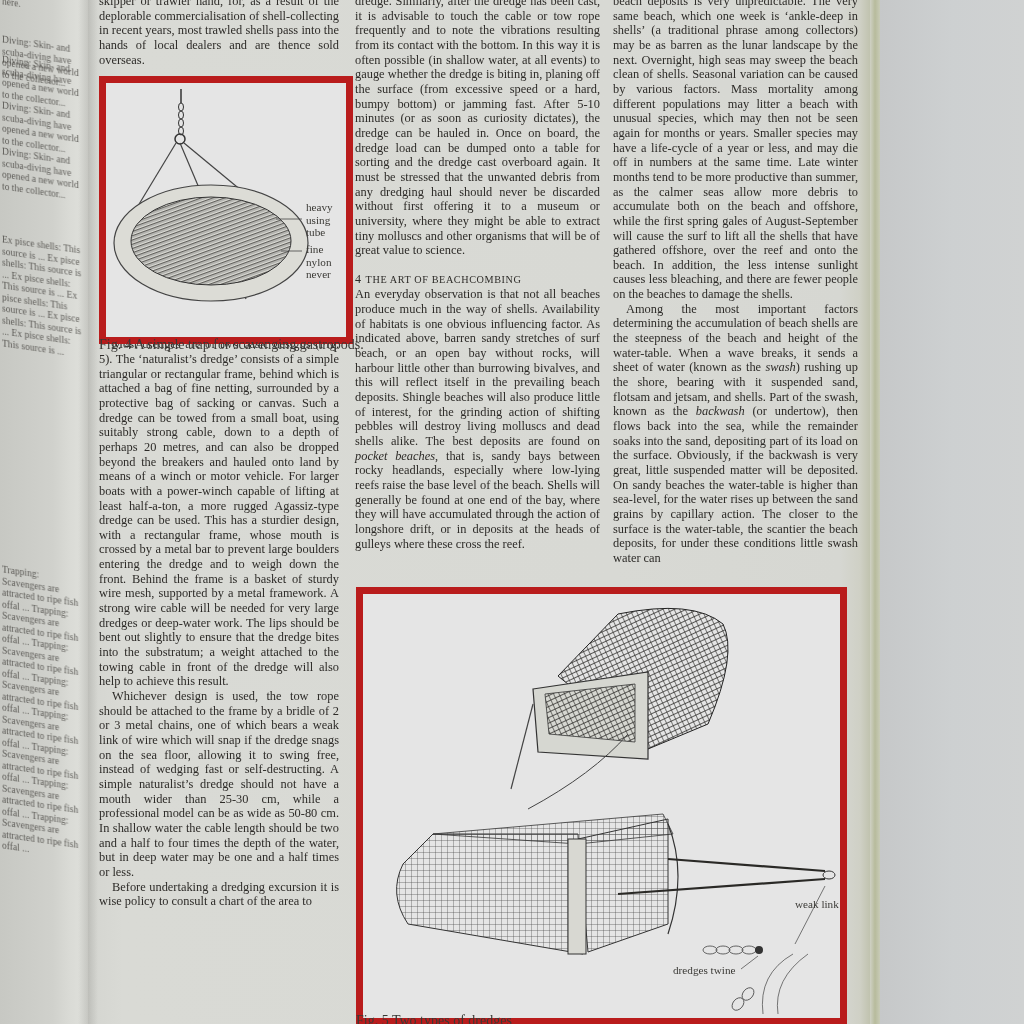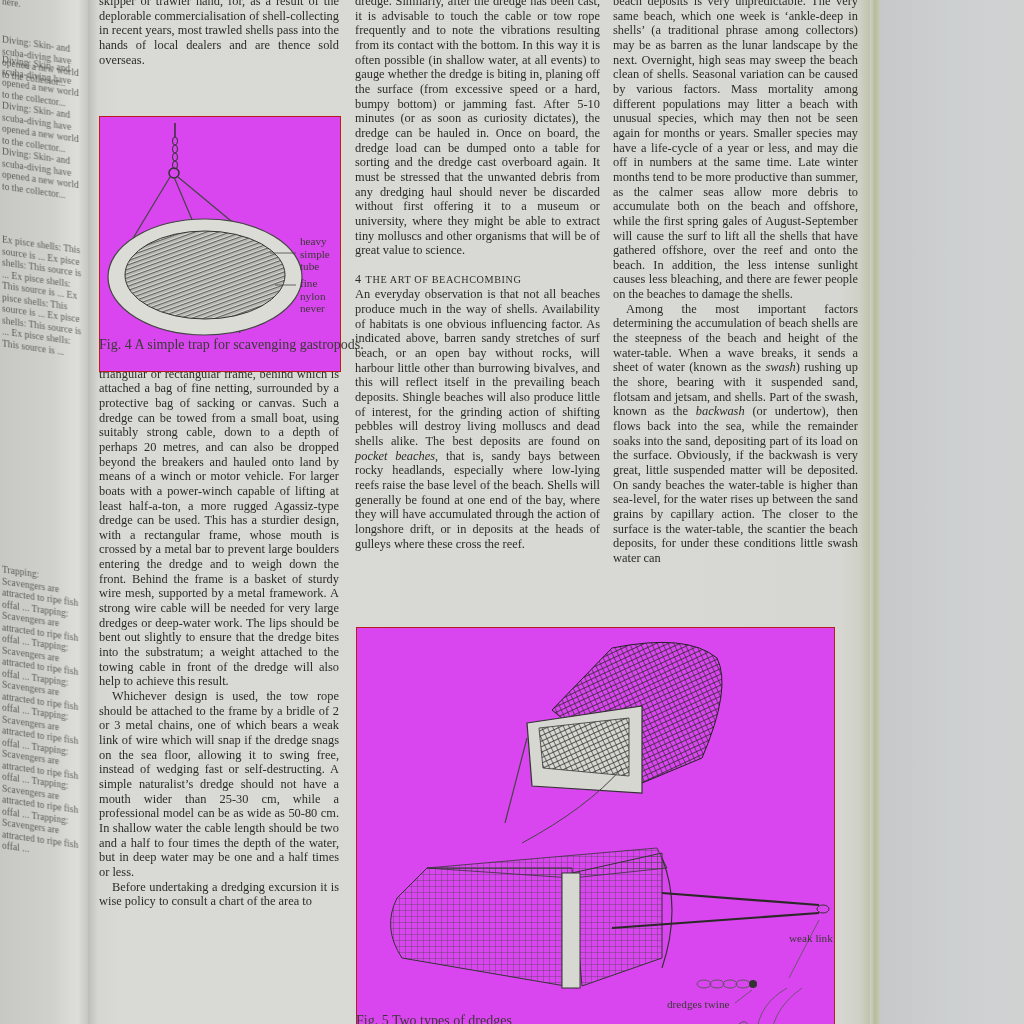--- a/index.html
+++ b/index.html
@@ -41,21 +41,21 @@
   .col-1 { left:99px; top:-6px; width:240px; }
   .col-2 { left:355px; top:-6px; width:245px; }
   .col-3 { left:613px; top:-6px; width:245px; }
   .section-head {
     font-size:10.2px; letter-spacing:0.6px; text-transform:uppercase; margin-top:14px;
   }
   .section-head .num { font-size:12px; margin-right:4px; }
   em { }
 
   .figure-box {
-    position:absolute; border:1px solid #b91c1c; background:#d946ef;margin-top:40px;
+    position:absolute; border:7px solid #b91c1c; background:#e5e5e5;
   }
   .fig4 { left:99px; top:76px; width:240px; height:254px; }
   .fig5 { left:356px; top:587px; width:477px; height:424px; }
   .caption { position:absolute; font-size:14px; color:#3a3935; }
   .cap4 { left:99px; top:337px; }
   .cap5 { left:356px; top:1013px; }
   .label { position:absolute; font-size:11.2px; line-height:12.5px; color:#3a3935; }
   svg { position:absolute; left:0; top:0; }
 </style>
 </head>
@@ -107,21 +107,21 @@
     <line x1="78" y1="60" x2="148" y2="118" stroke="#444" stroke-width="1.2"></line>
 
     <ellipse cx="105" cy="160" rx="97" ry="58" fill="#dcdcd6" stroke="#444" stroke-width="1.2"></ellipse>
     <ellipse cx="105" cy="158" rx="80" ry="44" fill="url(#mesh4)" stroke="#333" stroke-width="1"></ellipse>
 
     <line x1="170" y1="136" x2="196" y2="136" stroke="#444" stroke-width="0.8"></line>
     <line x1="175" y1="168" x2="196" y2="168" stroke="#444" stroke-width="0.8"></line>
   </svg>
   <div class="label" style="left:200px;top:118px;">
     <div>heavy</div>
-    <div>simple</div>
+    <div>using</div>
     <div>tube</div>
   </div>
   <div class="label" style="left:200px;top:160px;">
     <div>fine</div>
     <div>nylon</div>
     <div>never</div>
   </div>
 </div>
 <div class="caption cap4">Fig. 4  A simple trap for scavenging gastropods.</div>
 

